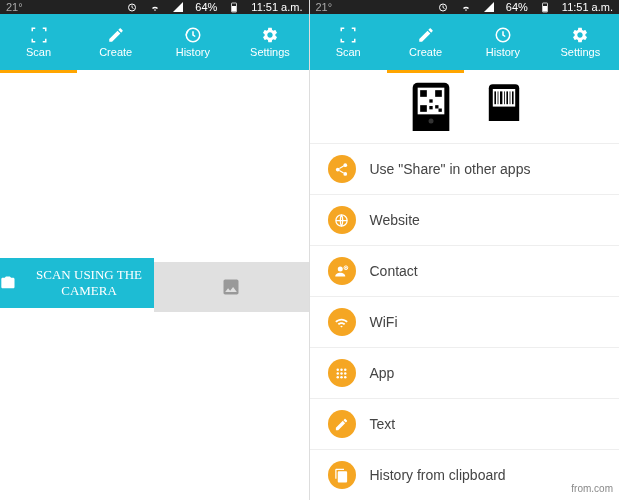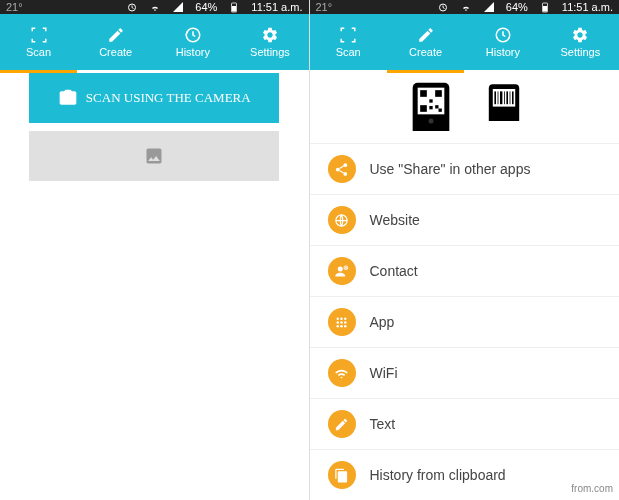--- a/index.html
+++ b/index.html
@@ -9,21 +9,21 @@
     .status-bar { height: 14px; background: #222; display: flex; align-items: center; justify-content: space-between; padding: 0 6px; color: #fff; font-size: 11px; font-family: Arial, sans-serif; }
     .status-left { color: #aaa; }
     .status-right { display: flex; align-items: center; gap: 11px; }
     .status-right svg { width: 12px; height: 12px; }
     .tabs { height: 56px; background: #1dbcd4; display: flex; }
     .tab { flex: 1; display: flex; flex-direction: column; align-items: center; justify-content: center; color: #fff; font-size: 11px; gap: 2px; }
     .tab svg { width: 18px; height: 18px; }
     .underline { height: 3px; background: #ffa500; width: 77px; }
     .underline.left { margin-left: 0; }
     .underline.right { margin-left: 77px; }
-    .scan-content { flex: 1; background: #fff; display: flex; flex-direction: column; justify-content: flex-start; align-items: center; gap: 0; }
+    .scan-content { flex: 1; background: #fff; display: flex; flex-direction: row; justify-content: space-between; align-items: center; gap: 0; }
     .btn { width: 250px; height: 50px; display: flex; align-items: center; justify-content: center; gap: 8px; font-family: 'Comic Sans MS', cursive; font-size: 13px; border: none; }
     .btn-primary { background: #1dbcd4; color: #fff; margin-bottom: 8px; }
     .btn-secondary { background: #e0e0e0; color: #555; }
     .btn svg { width: 20px; height: 20px; }
     .create-content { flex: 1; background: #fff; overflow: hidden; }
     .qr-preview { display: flex; justify-content: center; gap: 16px; padding: 8px 0 12px; border-bottom: 1px solid #eee; }
     .phone-frame { position: relative; }
     .phone-frame.big { width: 64px; height: 50px; }
     .phone-frame.small { width: 50px; height: 40px; }
     .list-item { display: flex; align-items: center; gap: 14px; padding: 11px 18px; border-bottom: 1px solid #eee; }
@@ -205,44 +205,44 @@
             <path d="M2 20c0-4 4-6 8-6s8 2 8 6"></path>
             <circle cx="19" cy="6" r="3" fill="#f5a623" stroke="#fff" stroke-width="1.5"></circle>
             <path d="M19 4.5v3M17.5 6h3" stroke="#fff" stroke-width="1.5"></path>
           </svg>
         </div>
       <span class="list-label">Contact</span>
     </div>
     <div class="list-item">
       <div class="list-icon">
           <svg viewBox="0 0 24 24" fill="#fff">
+            <path d="M12 20l-2-2c1.1-1.1 2.9-1.1 4 0l-2 2zm-4-4l-2-2c3.3-3.3 8.7-3.3 12 0l-2 2c-2.2-2.2-5.8-2.2-8 0zm-4-4l-2-2c5.5-5.5 14.5-5.5 20 0l-2 2c-4.4-4.4-11.6-4.4-16 0z"></path>
+          </svg>
+        </div>
+      <span class="list-label">WiFi</span>
+    </div>
+    <div class="list-item">
+      <div class="list-icon">
+          <svg viewBox="0 0 24 24" fill="#fff">
             <circle cx="6" cy="6" r="2"></circle>
             <circle cx="12" cy="6" r="2"></circle>
             <circle cx="18" cy="6" r="2"></circle>
             <circle cx="6" cy="12" r="2"></circle>
             <circle cx="12" cy="12" r="2"></circle>
             <circle cx="18" cy="12" r="2"></circle>
             <circle cx="6" cy="18" r="2"></circle>
             <circle cx="12" cy="18" r="2"></circle>
             <circle cx="18" cy="18" r="2"></circle>
           </svg>
         </div>
       <span class="list-label">App</span>
     </div>
     <div class="list-item">
       <div class="list-icon">
           <svg viewBox="0 0 24 24" fill="#fff">
-            <path d="M12 20l-2-2c1.1-1.1 2.9-1.1 4 0l-2 2zm-4-4l-2-2c3.3-3.3 8.7-3.3 12 0l-2 2c-2.2-2.2-5.8-2.2-8 0zm-4-4l-2-2c5.5-5.5 14.5-5.5 20 0l-2 2c-4.4-4.4-11.6-4.4-16 0z"></path>
-          </svg>
-        </div>
-      <span class="list-label">WiFi</span>
-    </div>
-    <div class="list-item">
-      <div class="list-icon">
-          <svg viewBox="0 0 24 24" fill="#fff">
             <path d="M3 17.25V21h3.75L17.81 9.94l-3.75-3.75L3 17.25zM20.71 7.04c.39-.39.39-1.02 0-1.41l-2.34-2.34c-.39-.39-1.02-.39-1.41 0l-1.83 1.83 3.75 3.75 1.83-1.83z"></path>
           </svg>
         </div>
       <span class="list-label">Text</span>
     </div>
     <div class="list-item">
       <div class="list-icon">
           <svg viewBox="0 0 24 24" fill="#fff">
             <path d="M16 1H4c-1.1 0-2 .9-2 2v14h2V3h12V1zm3 4H8c-1.1 0-2 .9-2 2v14c0 1.1.9 2 2 2h11c1.1 0 2-.9 2-2V7c0-1.1-.9-2-2-2z"></path>
           </svg>

